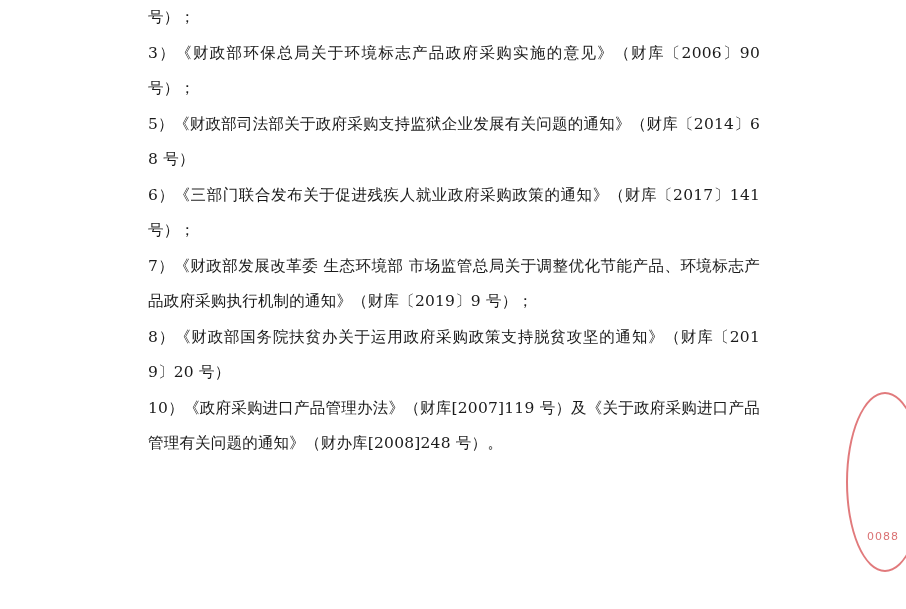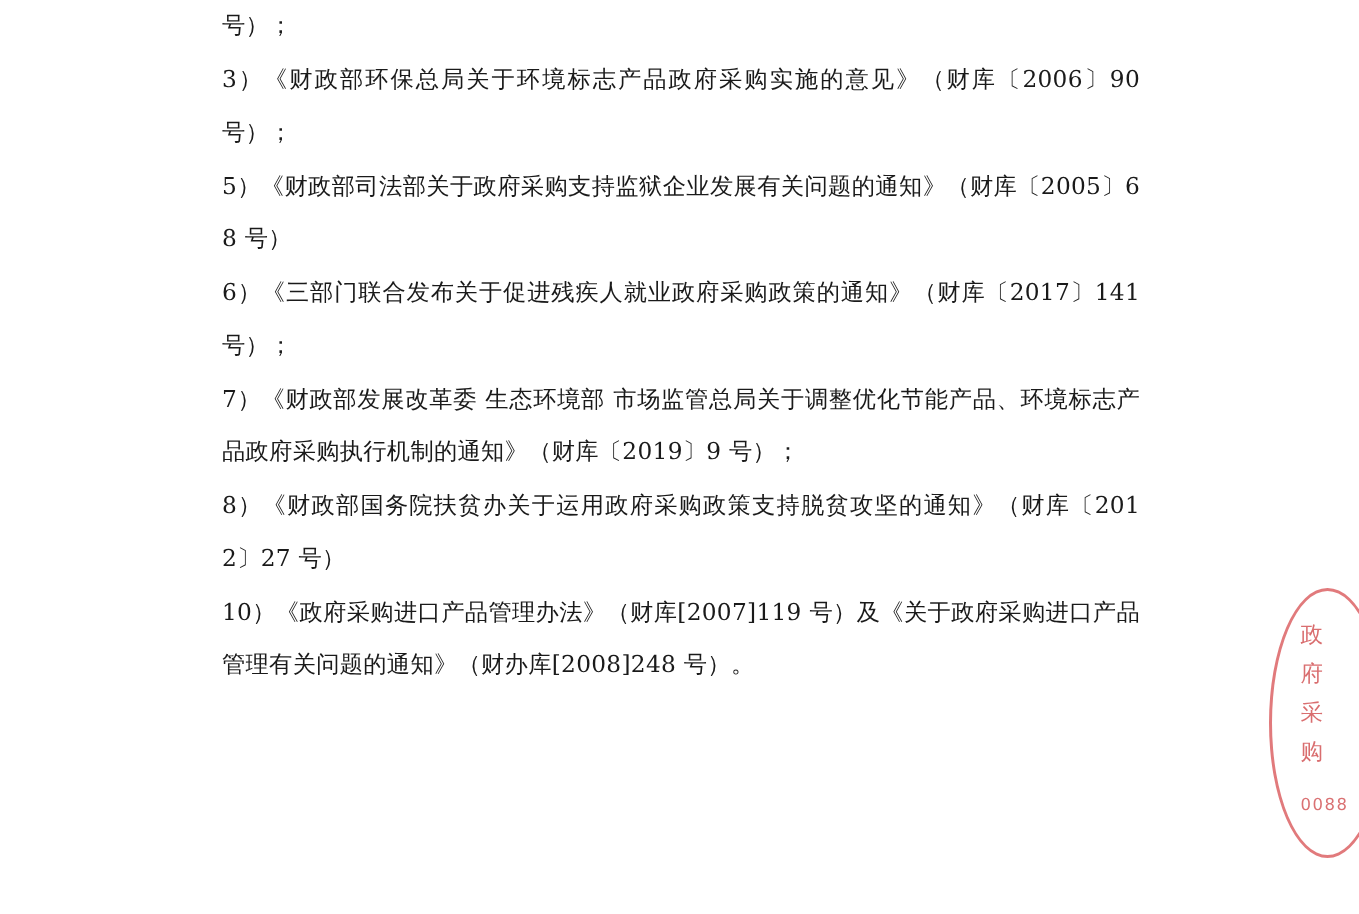--- a/index.html
+++ b/index.html
@@ -88,27 +88,26 @@
   }
 </style>
 </head>
 <body>
 
 <div id="doc-page">
 
   <div id="doc-body">
     <p class="para first">号）；</p>
     <p class="para">3）《财政部环保总局关于环境标志产品政府采购实施的意见》（财库〔2006〕90 号）；</p>
-    <p class="para">5）《财政部司法部关于政府采购支持监狱企业发展有关问题的通知》（财库〔2005〕68 号）</p>
+    <p class="para">5）《财政部司法部关于政府采购支持监狱企业发展有关问题的通知》（财库〔2014〕68 号）</p>
     <p class="para">6）《三部门联合发布关于促进残疾人就业政府采购政策的通知》（财库〔2017〕141 号）；</p>
     <p class="para">7）《财政部发展改革委 生态环境部 市场监管总局关于调整优化节能产品、环境标志产品政府采购执行机制的通知》（财库〔2019〕9 号）；</p>
-    <p class="para">8）《财政部国务院扶贫办关于运用政府采购政策支持脱贫攻坚的通知》（财库〔2012〕27 号）</p>
+    <p class="para">8）《财政部国务院扶贫办关于运用政府采购政策支持脱贫攻坚的通知》（财库〔2019〕20 号）</p>
     <p class="para">10）《政府采购进口产品管理办法》（财库[2007]119 号）及《关于政府采购进口产品管理有关问题的通知》（财办库[2008]248 号）。</p>
 
   </div>
 
   <div id="stamp">
     <div class="ring"></div>
-    <div class="stamp-text">政府采购</div>
     <div class="stamp-code">0088</div>
   </div>
 
 </div>
 
 </body></html>

